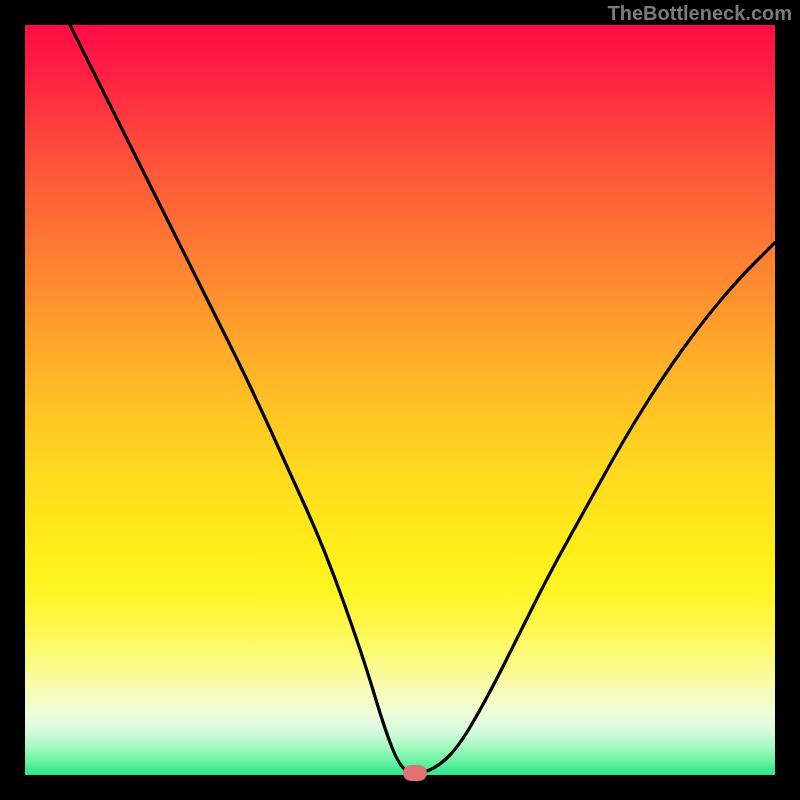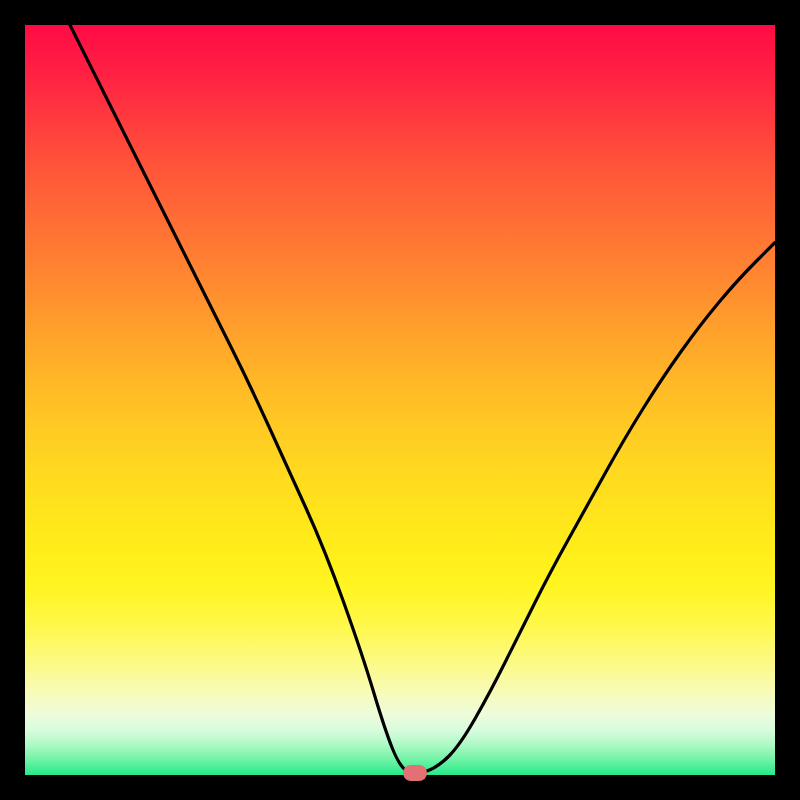--- a/index.html
+++ b/index.html
@@ -90,14 +90,15 @@
     <div class="gradient"></div>
 
     <svg class="curve" viewBox="0 0 750 750" preserveAspectRatio="none">
       <path id="curve-path" d="M 45 0 Q 75 60 93.75 97.5 Q 112.5 135 131.25 172.5 Q 150 210 168.75 247.5 Q 187.5 285 206.25 322.5 Q 225 360 243.75 401.25 Q 262.5 442.5 281.25 483.75 Q 300 525 318.75 577.5 Q 337.5 630 348.75 667.5 Q 360 705 367.5 723.75 Q 375 742.5 382.5 746.25 Q 390 750 401.25 746.25 Q 412.50000000000006 742.5 423.75 731.25 Q 434.99999999999994 720 450 693.75 Q 465 667.5 480 637.5 Q 495 607.5 510 577.5 Q 525 547.5 543.75 513.75 Q 562.5 480 581.25 446.25 Q 600 412.5 618.75 382.5 Q 637.5 352.5 656.25 326.25 Q 675 300 693.75 277.5 Q 712.5 255 731.25 236.25 L 750 217.5" fill="none" stroke="#000" stroke-width="3.2" stroke-linejoin="round" stroke-linecap="round"></path>
     </svg>
 
     <div class="marker" id="marker" style="left: 378px; top: 740px;"></div>
 
   </div>
 
+  <div class="attribution">TheBottleneck.com</div>
 
 </div>
 
 </body></html>

